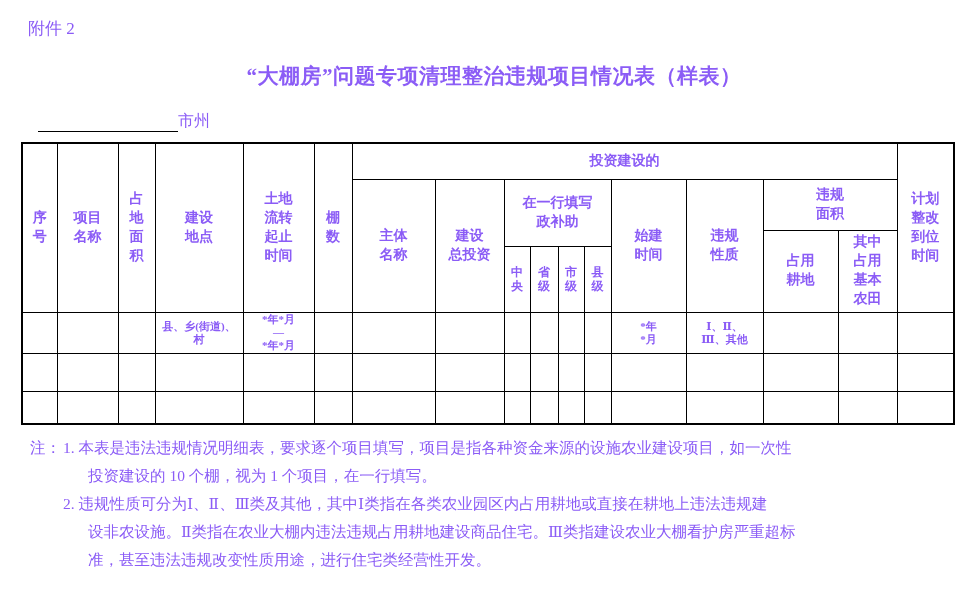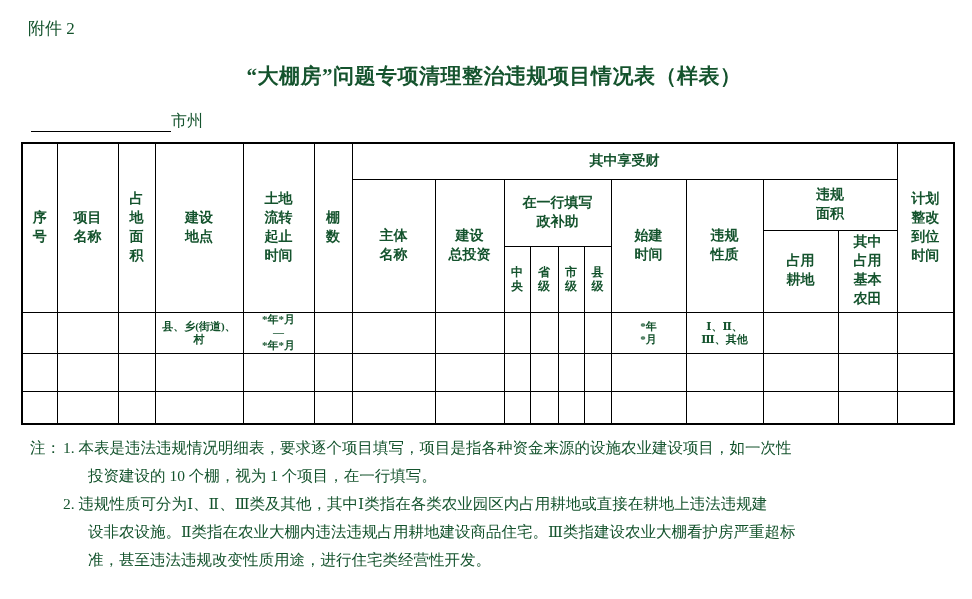--- a/index.html
+++ b/index.html
@@ -2,21 +2,21 @@
 <html><head>
 <meta charset="utf-8">
 <style>
   * { box-sizing: border-box; }
   html, body { margin: 0; padding: 0; background: #ffffff; }
   .page {
     position: relative;
     width: 972px;
     height: 599px;
     background: #ffffff;
-    color: #14532d;
+    color: #8b5cf6;
     font-family: "Liberation Serif", "DejaVu Serif", serif;
     overflow: hidden;
   }
   .attachment {
     position: absolute;
     left: 28px;
     top: 17px;
     font-size: 17px;
   }
   .doc-title {
@@ -31,21 +31,21 @@
     letter-spacing: 0.5px;
   }
   .meta-row {
     position: absolute;
     left: 27px;
     right: 24px;
     top: 106px;
     height: 26px;
     font-size: 16px;
   }
-  .region-field { position: absolute; left: 4px; bottom: 0; }
+  .region-field { position: absolute; left: 11px; bottom: 0; }
   .blank-line {
     display: inline-block;
     width: 140px;
     height: 19px;
     border-bottom: 1px solid #000;
     vertical-align: bottom;
   }
   .unit-label { position: absolute; right: 0; bottom: 1px; }
 
   table.main {
@@ -141,21 +141,21 @@
 面
 积</td>
         <td rowspan="4">建设
 地点</td>
         <td rowspan="4">土地
 流转
 起止
 时间</td>
         <td rowspan="4">棚
 数</td>
-        <td colspan="10">其中享受财</td>
+        <td colspan="10">投资建设的</td>
         <td rowspan="4">计划
 整改
 到位
 时间</td>
       </tr>
       <tr class="h-b">
         <td rowspan="3">主体
 名称</td>
         <td rowspan="3">建设
 总投资</td>

